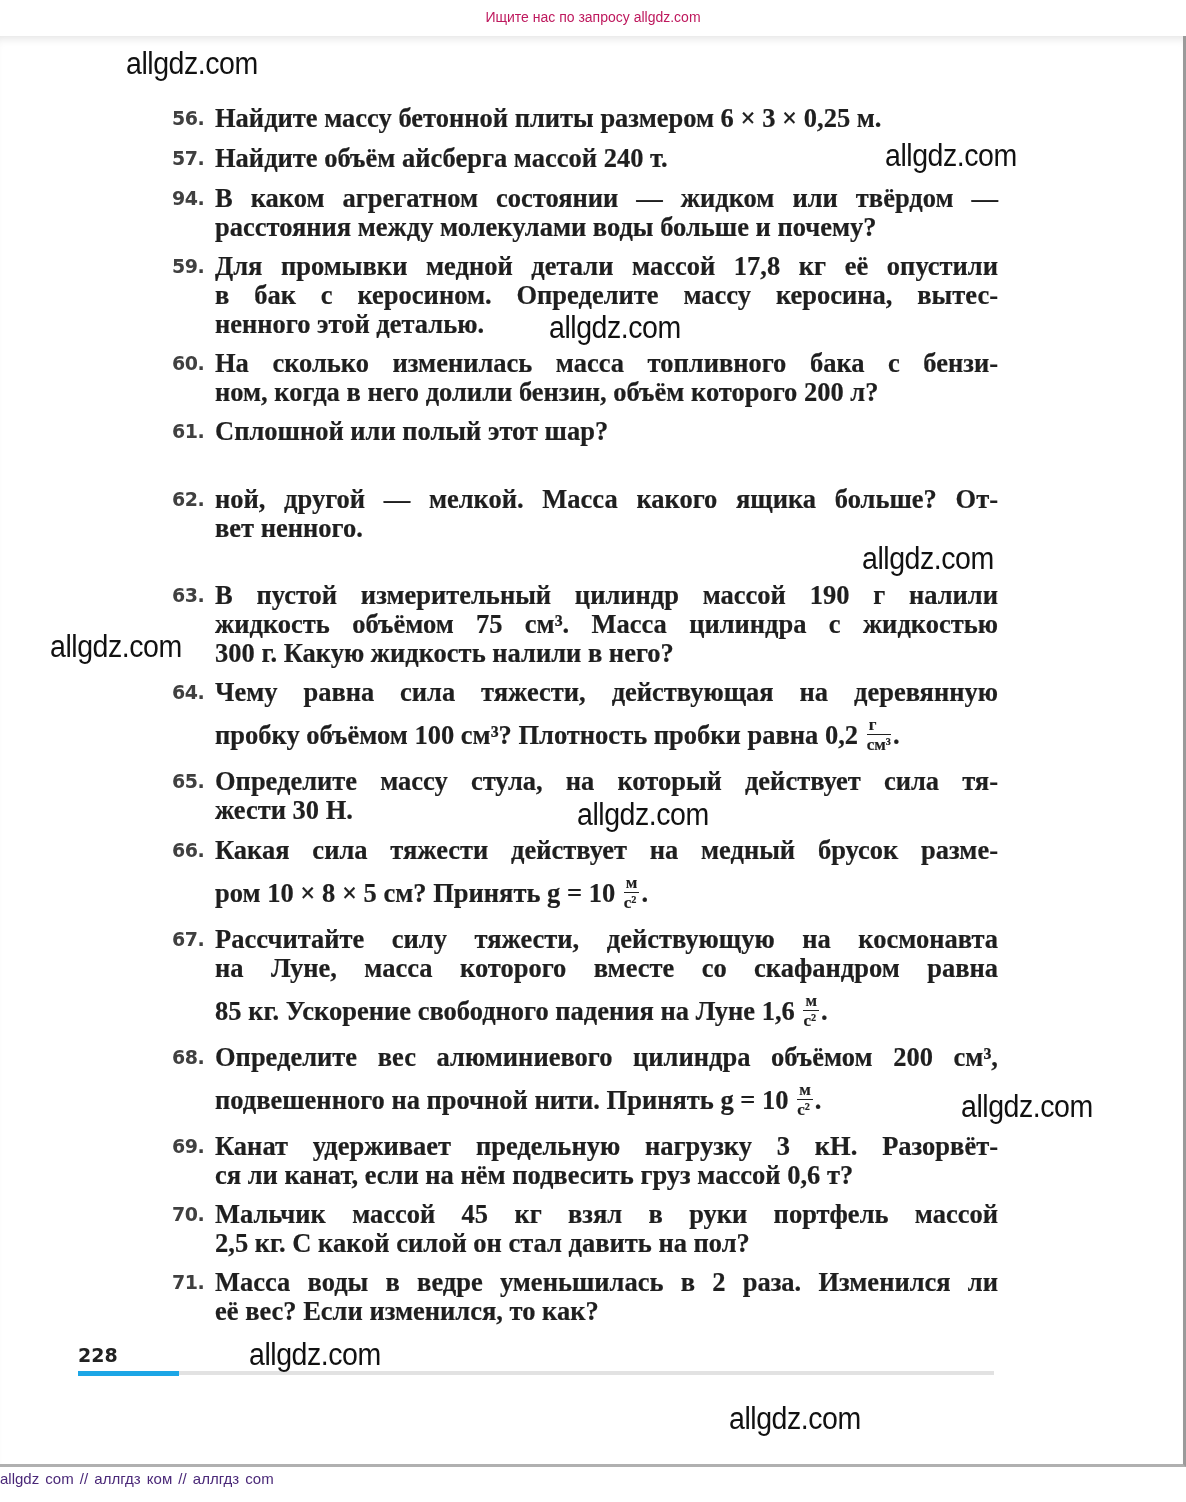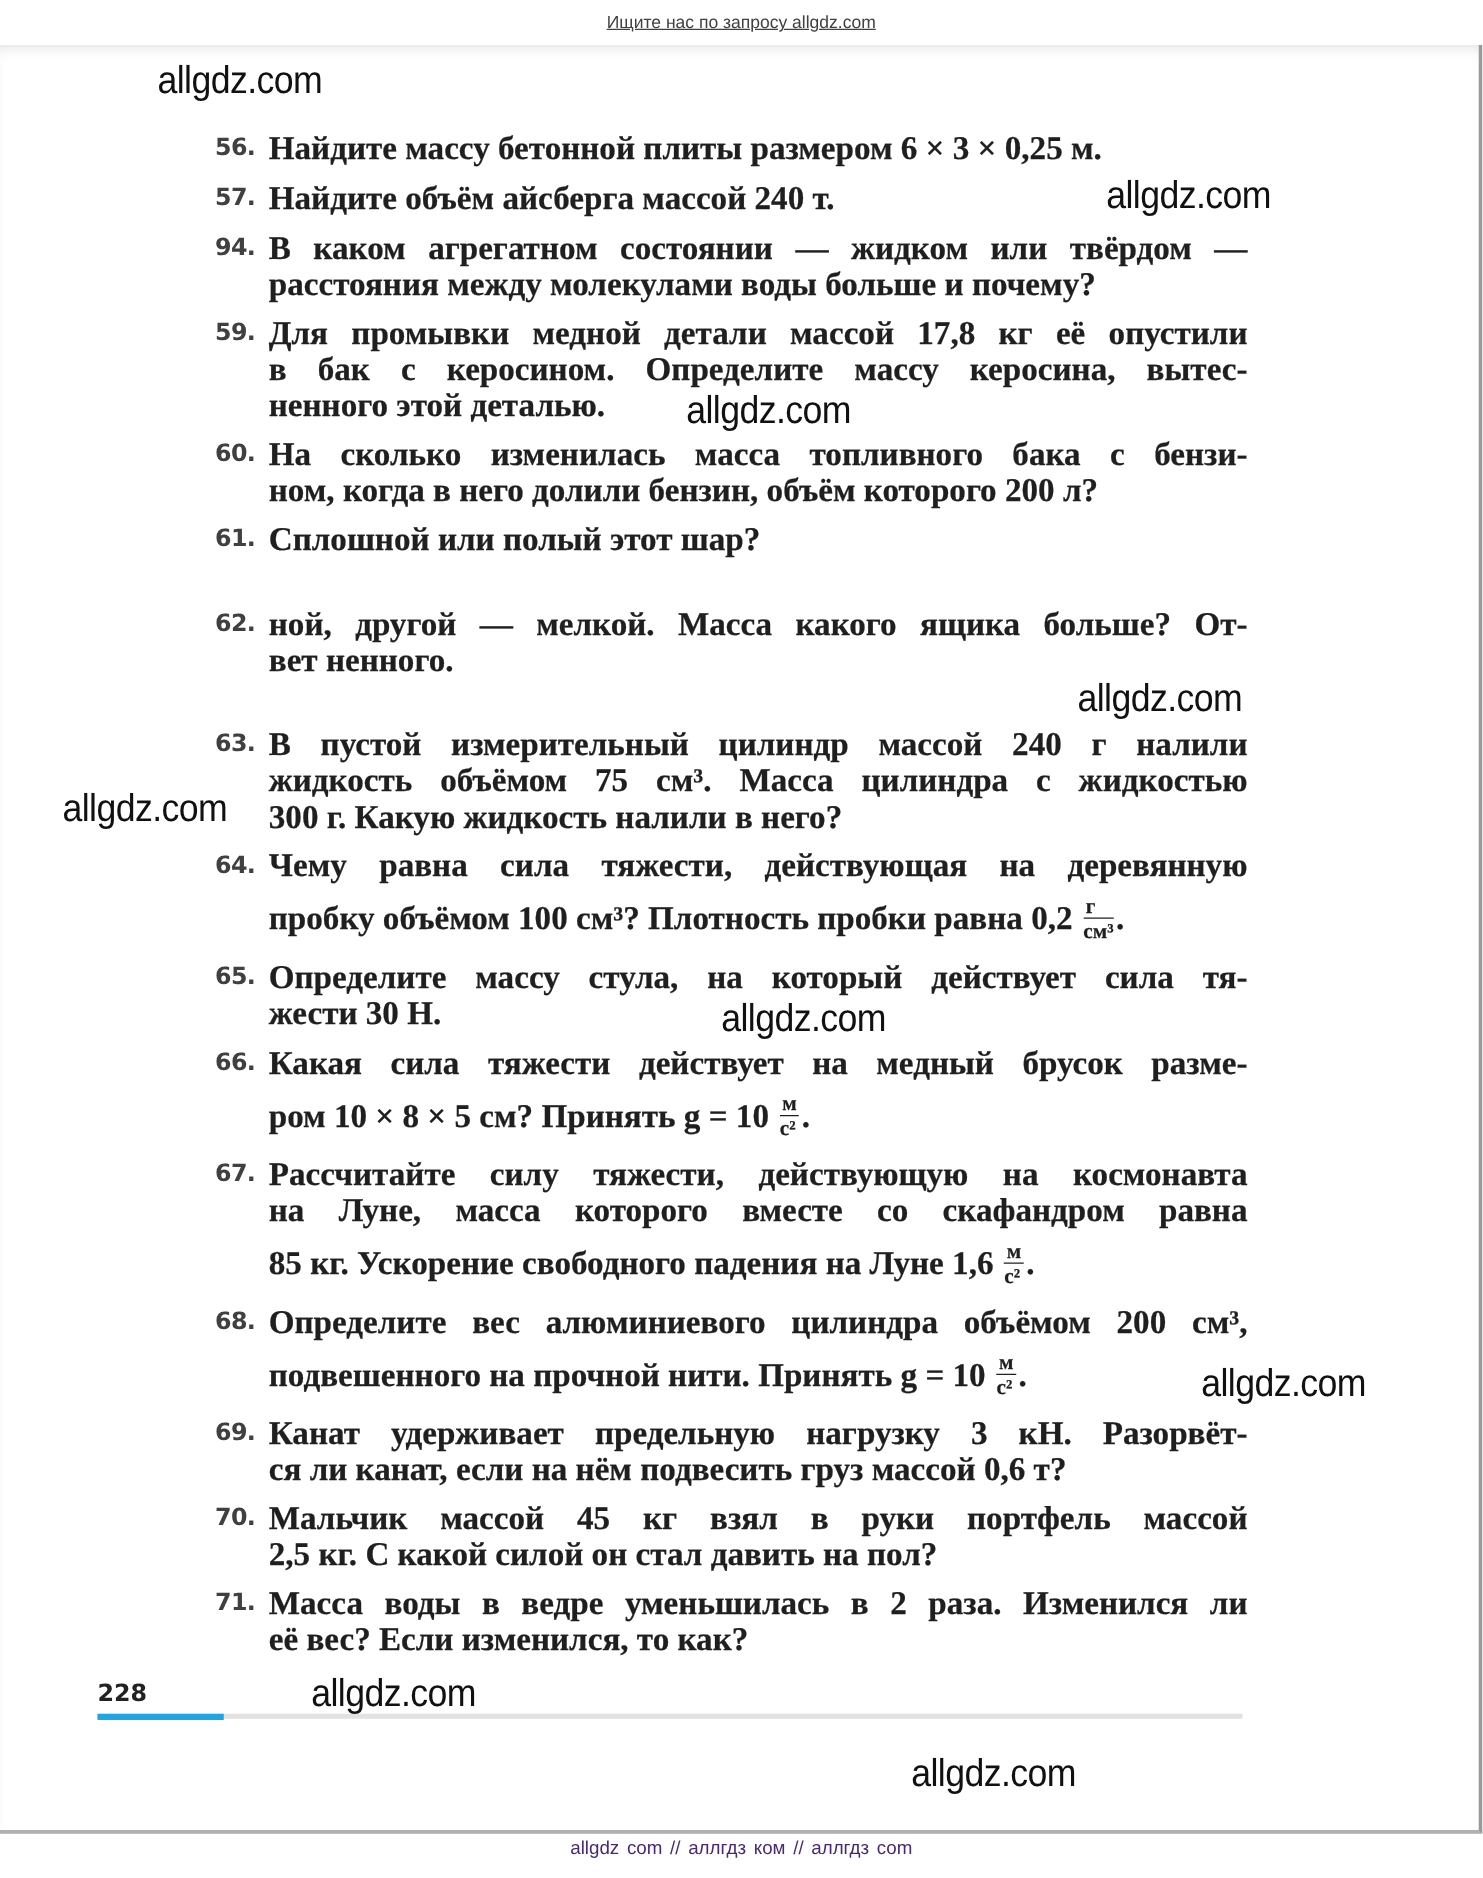--- a/index.html
+++ b/index.html
@@ -16,23 +16,22 @@
     }
     .top-banner {
       position: absolute;
       left: 0; top: 0;
       width: 1186px;
       height: 36px;
       text-align: center;
       font-family: "Liberation Sans", sans-serif;
       font-size: 14px;
       line-height: 34px;
-      color: #404040;
+      color: #be185d;
       background: #ffffff;
-      text-decoration: underline;
     }
     .page-frame {
       position: absolute;
       left: 0;
       top: 36px;
       width: 1183px;
       height: 1428px;
       background: #ffffff;
       border-right: 3px solid #9a9a9a;
       border-bottom: 3px solid #b0b0b0;
@@ -121,21 +120,21 @@
       top: 1371px;
       width: 101px;
       height: 5px;
       background: #1ca6e6;
     }
     .bottom-footer {
       position: absolute;
       left: 0;
       top: 1470px;
       width: 1186px;
-      text-align: center;
+      text-align: left;
       font-family: "Liberation Sans", sans-serif;
       font-size: 15px;
       color: #4a2878;
       word-spacing: 2px;
     }
   </style>
 </head>
 <body>
 
 <div class="top-banner">Ищите нас по запросу allgdz.com</div>
@@ -177,21 +176,21 @@
 </div>
 
 <div class="problem" style="top:485px">
   <span class="num">62.</span>
   <div class="line">ной, другой — мелкой. Масса какого ящика больше? От-</div>
   <div class="line last">вет ненного.</div>
 </div>
 
 <div class="problem" style="top:581px">
   <span class="num">63.</span>
-  <div class="line">В пустой измерительный цилиндр массой 240 г налили</div>
+  <div class="line">В пустой измерительный цилиндр массой 190 г налили</div>
   <div class="line">жидкость объёмом 75 см³. Масса цилиндра с жидкостью</div>
   <div class="line last">300 г. Какую жидкость налили в него?</div>
 </div>
 
 <div class="problem" style="top:678px">
   <span class="num">64.</span>
   <div class="line">Чему равна сила тяжести, действующая на деревянную</div>
   <div class="line last" style="margin-top:12px">
     <span>пробку объёмом 100 см³? Плотность пробки равна 0,2</span>
     <span class="frac"><span class="n">г</span><span class="d">см³</span></span><span>.</span>

